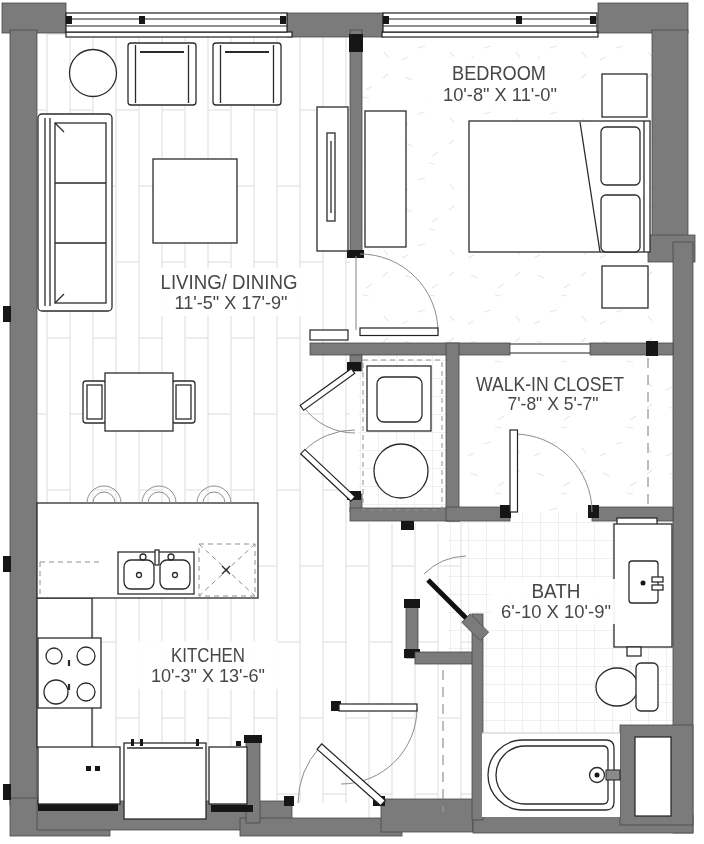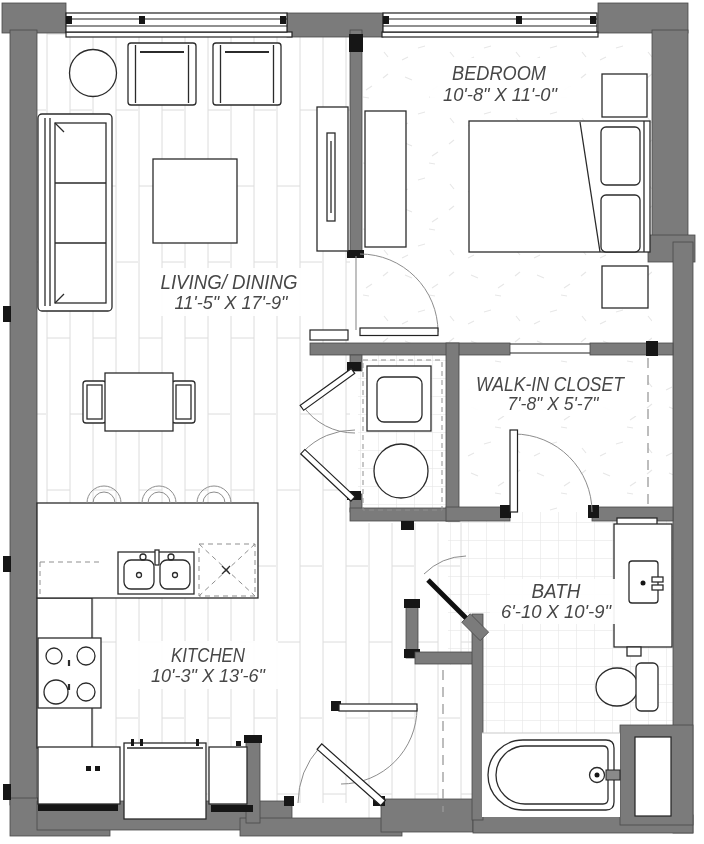--- a/index.html
+++ b/index.html
@@ -1,20 +1,20 @@
 <!DOCTYPE html>
 <html style="--wall: #7b7b7b; --wall_edge: #4a4a4a; --line: #2b2b2b; --text: #474747; --floor_line: #dcdcdc; --tile_line: #e2e2e2;"><head>
 <meta charset="utf-8">
 <style>
   :root{
     --wall:#7b7b7b; --wall_edge:#4a4a4a; --line:#2b2b2b;
     --text:#474747; --floor_line:#dcdcdc; --tile_line:#e2e2e2;
   }
   html,body{margin:0;padding:0;background:#fff;}
-  .stage{width:704px;height:844px;position:relative;background:#fff;font-style:italic;}
+  .stage{width:704px;height:844px;position:relative;background:#fff;}
   svg{display:block}
   .wall{fill:var(--wall);stroke:var(--wall_edge);stroke-width:.8}
   .cap{fill:#161616;stroke:none}
   .furn{fill:#fff;stroke:var(--line);stroke-width:1.3}
   .furn-l{fill:none;stroke:var(--line);stroke-width:1.3}
   .thk{fill:none;stroke:var(--line);stroke-width:2.2}
   .arc{fill:none;stroke:#8d8d8d;stroke-width:1}
   .leaf{fill:#fff;stroke:#222;stroke-width:1.2}
   .dash{fill:none;stroke:#9a9a9a;stroke-width:1.3;stroke-dasharray:10 7}
   .dashf{fill:none;stroke:#8f8f8f;stroke-width:1;stroke-dasharray:5 4}

